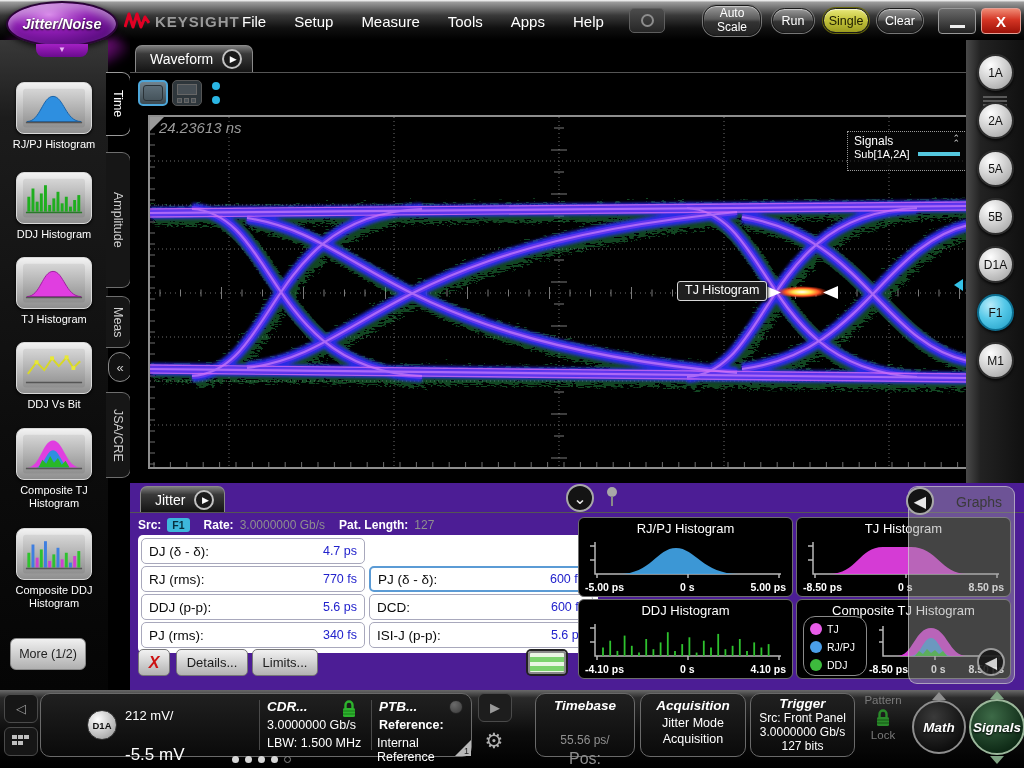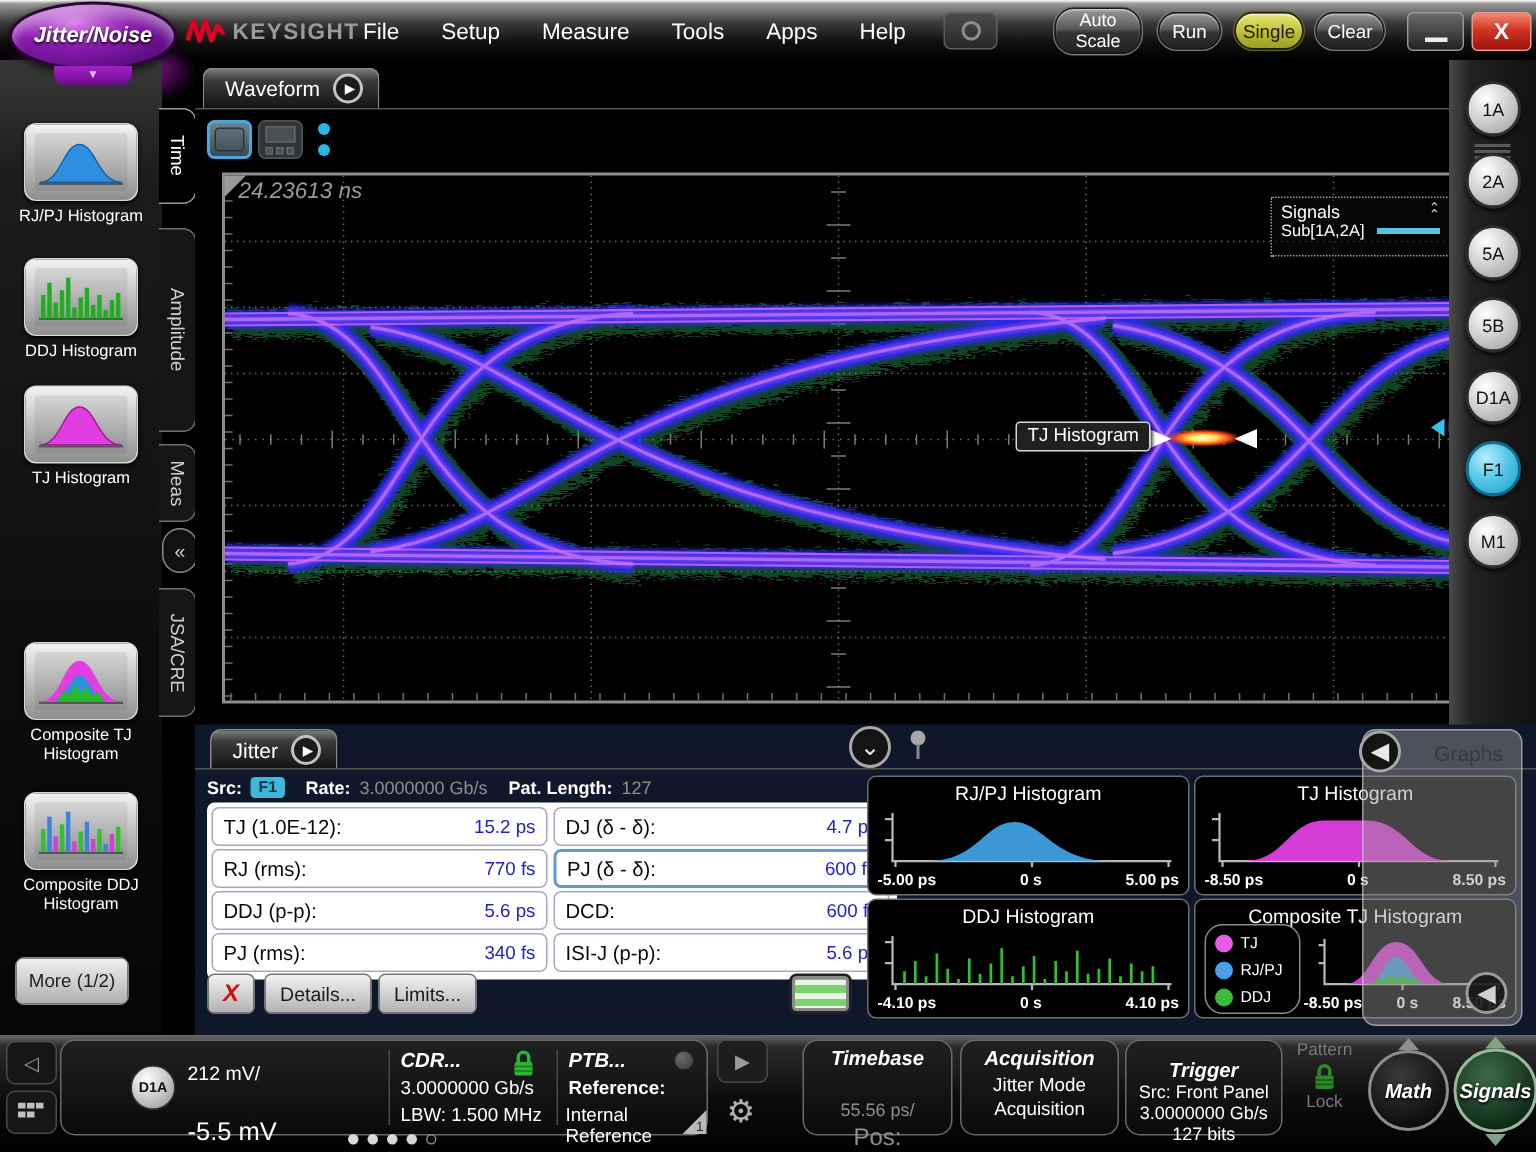--- a/index.html
+++ b/index.html
@@ -106,21 +106,21 @@
     background:linear-gradient(90deg,#4a4a4a 0%,#222 25%,#101010 100%); }
   .chan-btn { position:absolute; left:11px; width:37px; height:37px; border-radius:50%;
     background:radial-gradient(circle at 35% 28%, #ffffff 0%, #d2d2d2 45%, #9a9a9a 100%);
     border:2px solid #2e2e2e; color:#111; font-size:12px; display:flex; align-items:center; justify-content:center;
     box-shadow:0 2px 3px rgba(0,0,0,.7); }
   .chan-btn.active { background:radial-gradient(circle at 35% 28%, #b9ecfa 0%, #55c8e8 45%, #1d9cc4 100%); border-color:#0c6e90; }
   #grip { position:absolute; left:17px; top:56px; }
   #grip i { display:block; width:24px; height:2px; background:#5a5a5a; margin-bottom:2px; }
 
   
-  #jitter-area { left:130px; top:483px; width:894px; height:207px; background:#0f172a; }
+  #jitter-area { left:130px; top:483px; width:894px; height:207px; background:#4c1d95; }
   #src-line { left:8px; top:33px; width:455px; height:18px; display:flex; align-items:center; gap:6px;
     color:#fff; font-size:12px; font-weight:bold; }
   #src-line .val { color:#8f8f8f; font-weight:normal; }
   .f1-badge { background:#3db8dc; color:#06303e; font-weight:bold; font-size:10.5px; border-radius:3px; padding:0 5px; line-height:14px; }
   #jtable { left:8px; top:52px; width:460px; height:118px; background:#fff; border-radius:5px; padding:3px; }
   .jrow { display:flex; gap:4px; margin-bottom:2px; }
   .jcell { width:224px; height:26px; border:1px solid #a8a8bc; border-radius:5px; display:flex;
     align-items:center; justify-content:space-between; padding:0 7px; background:#fff; }
   .jcell.sel { border:2px solid #5b9bd5; }
   .jcell .lab { color:#0a0a0a; font-size:13.5px; }
@@ -250,20 +250,34 @@
           </svg></div>
       <div class="side-label">DDJ Histogram</div>
     </div>
     <div class="side-item" style="position:absolute; top:217px;">
       <div class="thumb"><svg viewBox="0 0 64 40">
         <rect x="0" y="0" width="64" height="40" rx="3" fill="url(#thumbbg)"></rect>
         <path d="M4,34 C18,34 20,8 31,8 C42,8 44,34 60,34 Z" fill="#e03ee0" stroke="#a018a0" stroke-width="1"></path>
         <line x1="3" y1="35" x2="61" y2="35" stroke="#555" stroke-width="1.5"></line>
           </svg></div>
       <div class="side-label">TJ Histogram</div>
+    </div>
+    <div class="side-item" style="position:absolute; top:302px;">
+      <div class="thumb"><svg viewBox="0 0 64 40">
+        <rect x="0" y="0" width="64" height="40" rx="3" fill="url(#thumbbg)"></rect>
+        <polyline points="5,26 14,14 22,22 30,10 37,18 45,9 52,20 59,13" fill="none" stroke="#d8d825" stroke-width="2"></polyline>
+        <g fill="#e8e835">
+              <rect x="12" y="12" width="4" height="4"></rect>
+              <rect x="28" y="8" width="4" height="4"></rect>
+              <rect x="43" y="7" width="4" height="4"></rect>
+              <rect x="50" y="18" width="4" height="4"></rect>
+            </g>
+        <line x1="3" y1="35" x2="61" y2="35" stroke="#555" stroke-width="1.5"></line>
+          </svg></div>
+      <div class="side-label">DDJ Vs Bit</div>
     </div>
     <div class="side-item" style="position:absolute; top:388px;">
       <div class="thumb"><svg viewBox="0 0 64 40">
         <rect x="0" y="0" width="64" height="40" rx="3" fill="url(#thumbbg)"></rect>
         <path d="M4,34 C18,34 20,6 31,6 C42,6 44,34 60,34 Z" fill="#e03ee0"></path>
         <path d="M12,34 C22,34 24,16 31,16 C38,16 40,34 50,34 Z" fill="#2e8fe0"></path>
         <path d="M16,34 L20,26 L24,30 L28,22 L32,29 L36,24 L40,31 L44,27 L48,34 Z" fill="#28b828"></path>
         <line x1="3" y1="35" x2="61" y2="35" stroke="#555" stroke-width="1.5"></line>
           </svg></div>
       <div class="side-label">Composite TJ Histogram</div>
@@ -583,24 +597,20 @@
       <span class="f1-badge">F1</span>
       <span style="margin-left:8px;">Rate:</span>
       <span class="val">3.0000000 Gb/s</span>
       <span style="margin-left:8px;">Pat. Length:</span>
       <span class="val">127</span>
     </div>
 
     <div class="abs" id="jtable">
       <div class="jrow">
         <div class="jcell">
-            <span class="lab">TJ (1.0E-12):</span>
-            <span class="val">15.2 ps</span>
-          </div>
-        <div class="jcell">
             <span class="lab">DJ (δ - δ):</span>
             <span class="val">4.7 ps</span>
           </div>
       </div>
       <div class="jrow">
         <div class="jcell">
             <span class="lab">RJ (rms):</span>
             <span class="val">770 fs</span>
           </div>
         <div class="jcell sel">
@@ -815,21 +825,21 @@
       <div class="bp-title" style="margin-top:4px;">Timebase</div>
       <div class="gray" style="font-size:12px; margin-top:20px;">55.56 ps/</div>
       <div class="gray" style="font-size:16px; margin-top:3px;">Pos: 24.23613 ns</div>
     </div>
     <div class="bpanel" style="left:640px; top:3px; width:106px; height:64px; text-align:center;">
       <div class="bp-title" style="margin-top:4px;">Acquisition</div>
       <div style="font-size:12.5px; margin-top:3px;">Jitter Mode</div>
       <div style="font-size:12.5px; margin-top:2px;">Acquisition</div>
     </div>
     <div class="bpanel" style="left:750px; top:3px; width:105px; height:64px; text-align:center;">
-      <div class="bp-title" style="margin-top:12px;">Trigger</div>
+      <div class="bp-title" style="margin-top:2px;">Trigger</div>
       <div style="font-size:12px;">Src: Front Panel</div>
       <div style="font-size:12px;">3.0000000 Gb/s</div>
       <div style="font-size:12px;">127 bits</div>
     </div>
 
     <div id="pattern-lock">
       <div>Pattern</div>
       <svg width="16" height="19" style="margin:2px auto; display:block;">
         <path d="M4.5,9 V6 a3.5,3.5 0 0 1 7,0 V9" stroke="#2a8a2a" stroke-width="2.4" fill="none"></path>
         <rect x="2" y="9" width="12" height="9" rx="1.5" fill="#2a8a2a"></rect>

